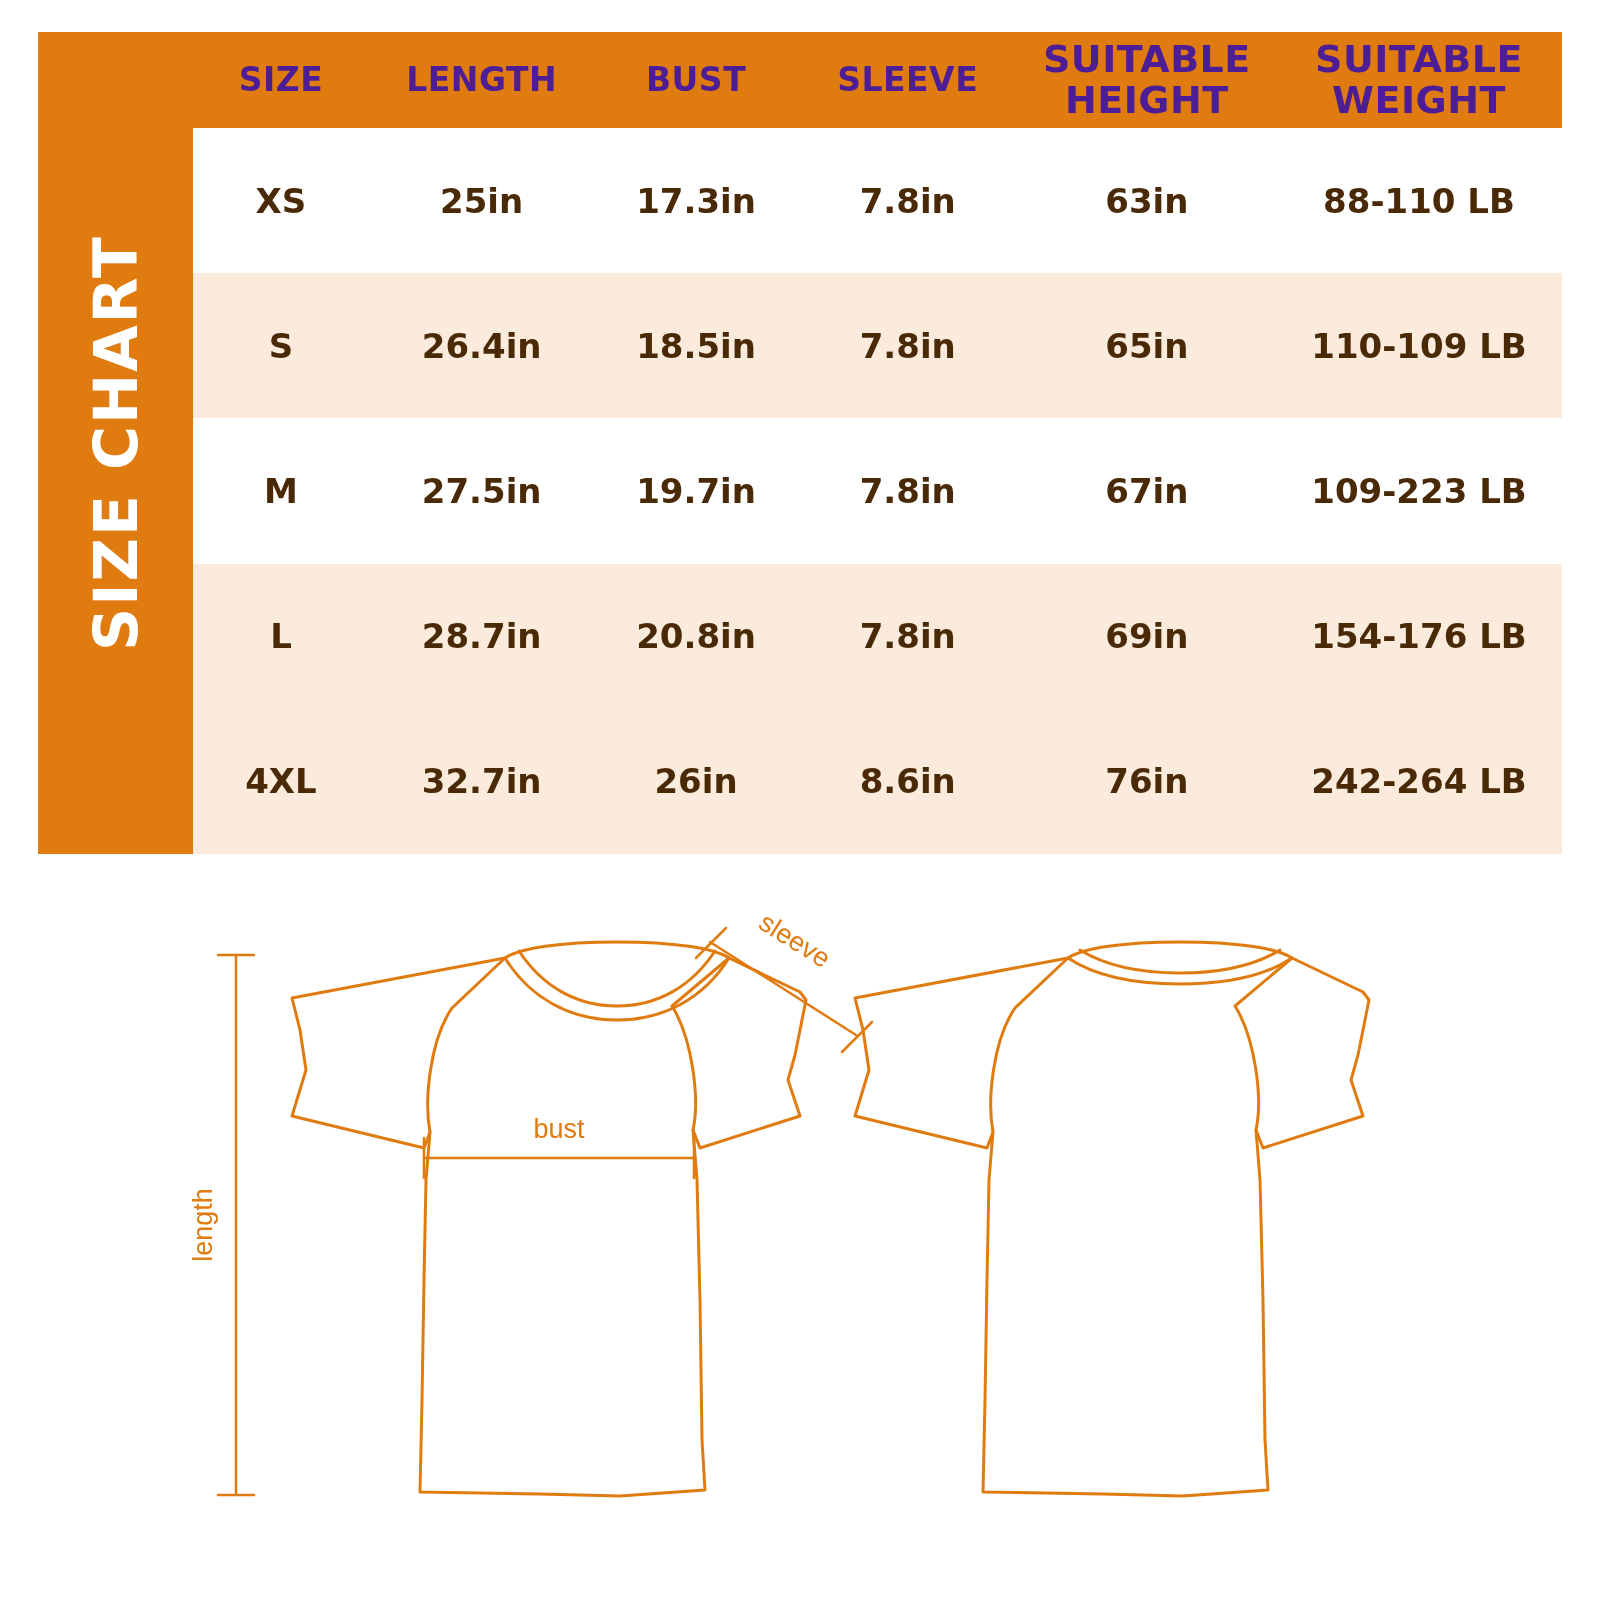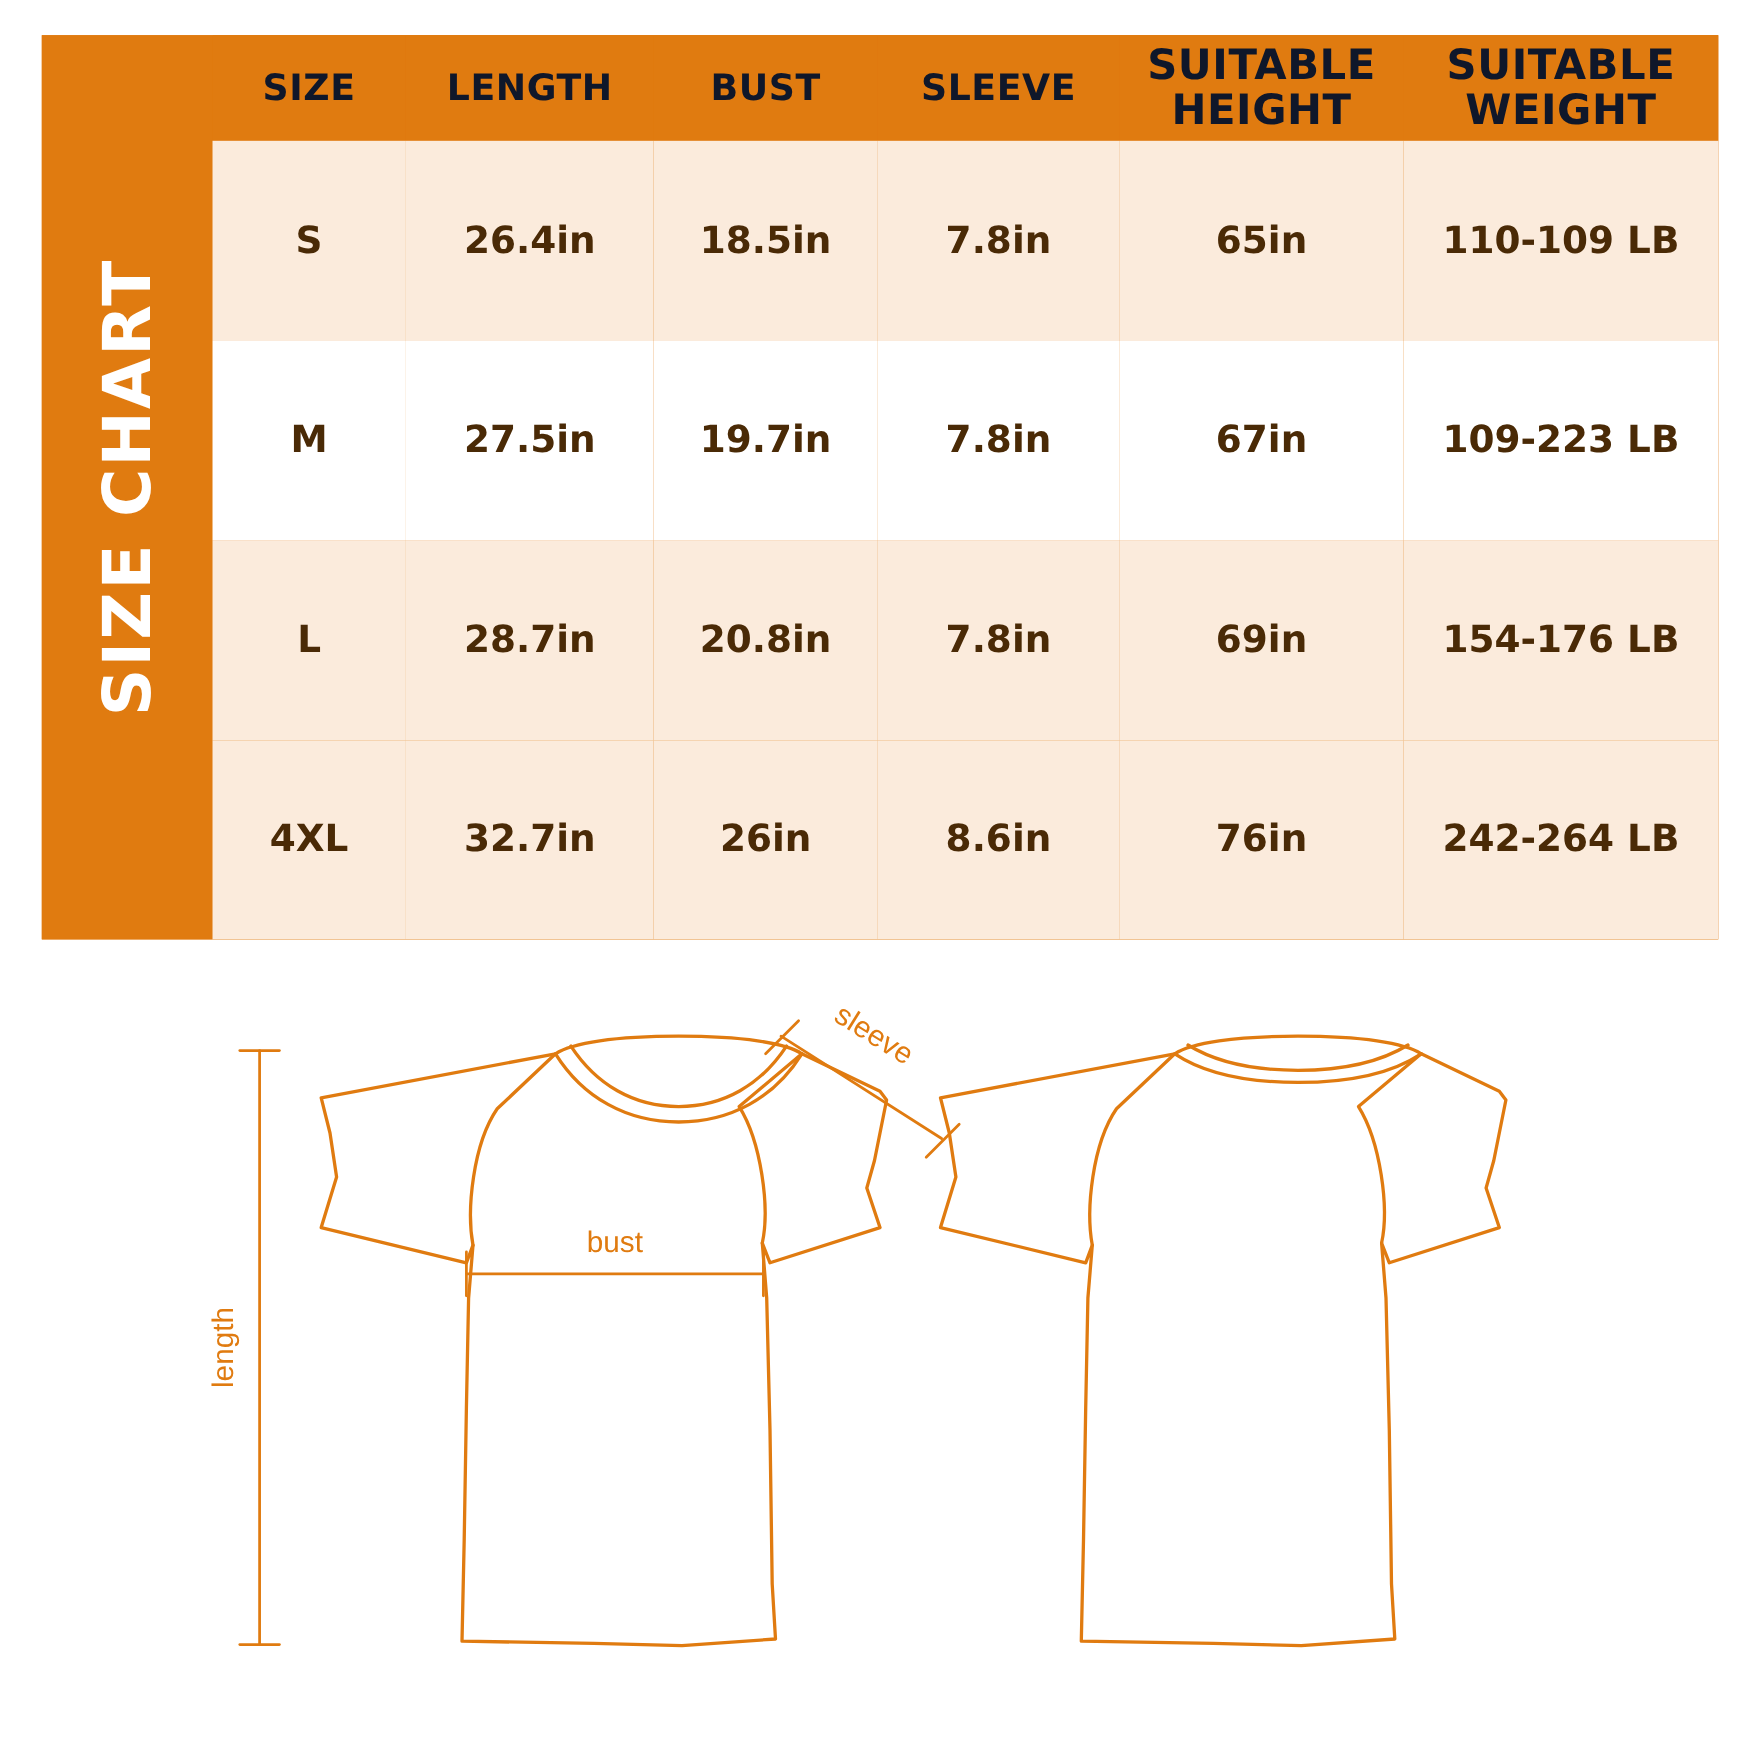--- a/index.html
+++ b/index.html
@@ -57,21 +57,21 @@
 
   table.size-table {
     width: 100%;
     height: 822px;
     border-collapse: collapse;
     table-layout: fixed;
   }
 
   table.size-table thead th {
     background: #e07b10;
-    color: #0f172a;
+    color: #4c1d95;
     font-size: 33px;
     font-weight: bold;
     font-family: "DejaVu Sans", sans-serif;
     letter-spacing: 0.5px;
     height: 96px;
     vertical-align: middle;
     text-align: center;
     line-height: 1.08;
     padding: 0 4px;
   }
@@ -145,20 +145,28 @@
               <span>SUITABLE</span><br>
               <span>HEIGHT</span>
             </th>
             <th class="two-line">
               <span>SUITABLE</span><br>
               <span>WEIGHT</span>
             </th>
           </tr>
         </thead>
         <tbody>
+          <tr class="odd">
+            <td>XS</td>
+            <td>25in</td>
+            <td>17.3in</td>
+            <td>7.8in</td>
+            <td>63in</td>
+            <td>88-110 LB</td>
+          </tr>
           <tr class="even">
             <td>S</td>
             <td>26.4in</td>
             <td>18.5in</td>
             <td>7.8in</td>
             <td>65in</td>
             <td>110-109 LB</td>
           </tr>
           <tr class="odd">
             <td>M</td>

